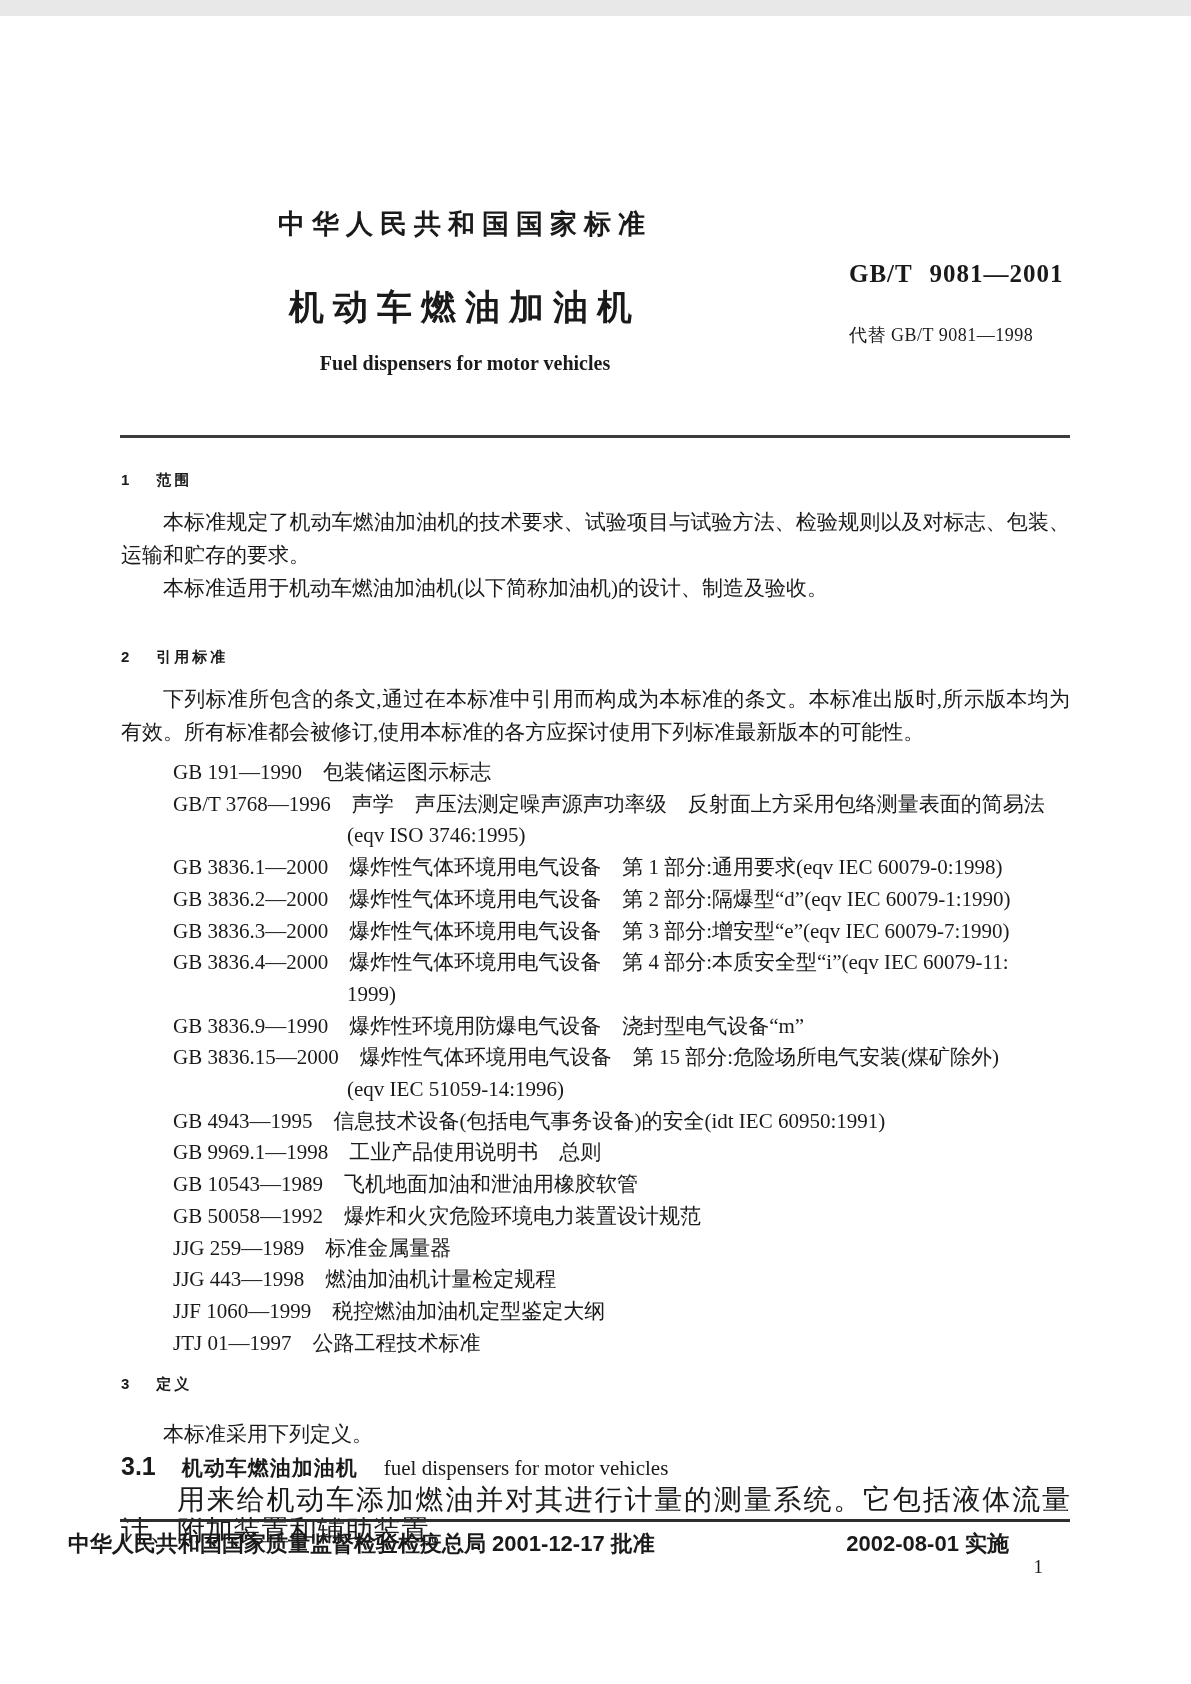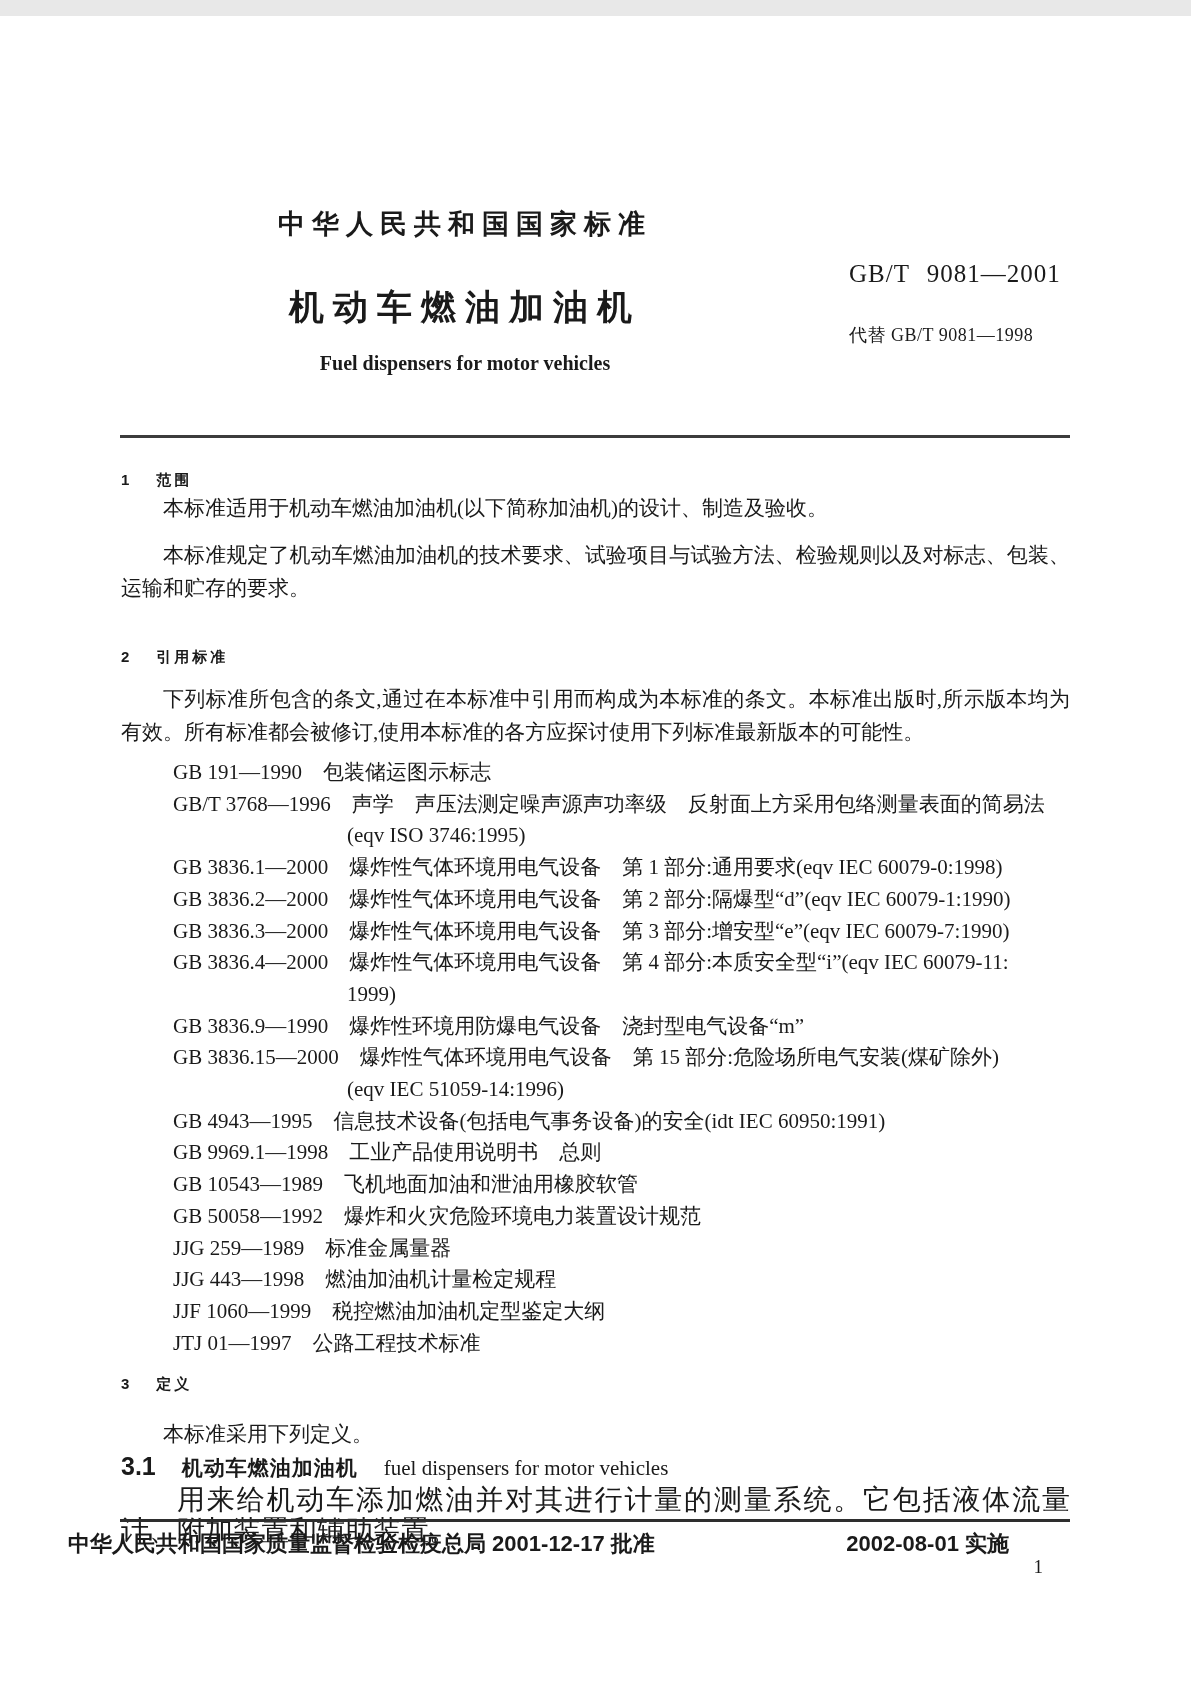--- a/index.html
+++ b/index.html
@@ -31,21 +31,21 @@
     white-space: nowrap;
   }
   .hdr-doc-title-en {
     position: absolute; left: 120px; top: 336px; width: 690px;
     text-align: center;
     font-weight: bold; font-size: 20px;
     white-space: nowrap;
   }
   .hdr-std-no {
     position: absolute; left: 849px; top: 244px;
-    font-weight: normal; font-size: 25px; word-spacing: 10px;
+    font-weight: bold; font-size: 25px; word-spacing: 10px;
     letter-spacing: 1px; white-space: nowrap;
   }
   .hdr-supersedes {
     position: absolute; left: 849px; top: 307px;
     font-size: 18px; letter-spacing: 0.5px; white-space: nowrap; text-align: right;
   }
   .hdr-rule {
     position: absolute; left: 120px; top: 419px;
     width: 950px; height: 3px; background: #3c3c3c;
   }
@@ -126,22 +126,22 @@
   <div class="hdr-doc-title">机动车燃油加油机</div>
   <div class="hdr-supersedes">代替 GB/T 9081—1998</div>
   <div class="hdr-doc-title-en">Fuel dispensers for motor vehicles</div>
   <div class="hdr-rule"></div>
 
   <div class="main">
 
     <div class="sec-heading mt-s1">
       <span class="sec-num">1</span><span class="sec-title">范围</span>
     </div>
+    <p class="para">本标准规定了机动车燃油加油机的技术要求、试验项目与试验方法、检验规则以及对标志、包装、运输和贮存的要求。</p>
     <p class="para follow">本标准适用于机动车燃油加油机(以下简称加油机)的设计、制造及验收。</p>
-    <p class="para">本标准规定了机动车燃油加油机的技术要求、试验项目与试验方法、检验规则以及对标志、包装、运输和贮存的要求。</p>
 
     <div class="sec-heading mt-s2">
       <span class="sec-num">2</span><span class="sec-title">引用标准</span>
     </div>
     <p class="para">下列标准所包含的条文,通过在本标准中引用而构成为本标准的条文。本标准出版时,所示版本均为有效。所有标准都会被修订,使用本标准的各方应探讨使用下列标准最新版本的可能性。</p>
 
     <div class="ref-list">
       <div class="ref-line">GB 191—1990　包装储运图示标志</div>
       <div class="ref-line">GB/T 3768—1996　声学　声压法测定噪声源声功率级　反射面上方采用包络测量表面的简易法</div>
       <div class="ref-line cont">(eqv ISO 3746:1995)</div>

